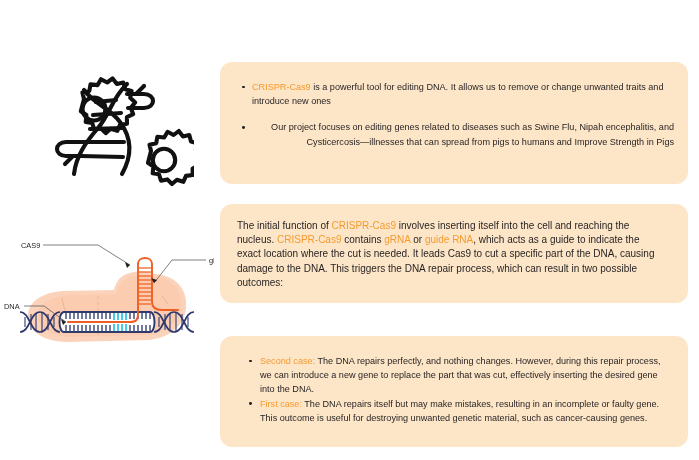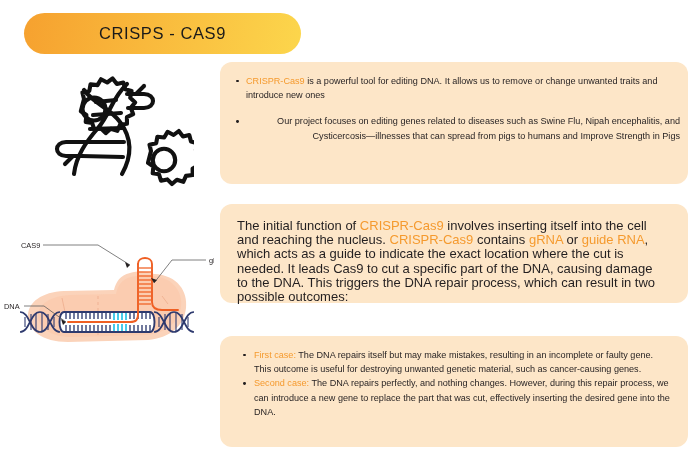--- a/index.html
+++ b/index.html
@@ -46,30 +46,30 @@
     background: #fde6c8;
     border-radius: 12px;
     box-sizing: border-box;
     padding: 9px 13px 9px 11px;
   }
   #card-intro  { left: 220px; top: 62px;  width: 468px; height: 122px; }
   #card-func   { left: 220px; top: 204px; width: 468px; height: 99px;  }
   #card-cases  { left: 220px; top: 336px; width: 468px; height: 111px; }
 
   .para {
-    font-size: 13px;
+    font-size: 10px;
     line-height: 14.2px;
     color: #231f20;
     margin: 0;
   }
   .hl { color: #f59a2e; }
 
   
   ul.blist {
-    margin: 0;
+    margin: 6px;
     padding: 0;
     list-style: none;
   }
   ul.blist > li {
     position: relative;
     padding-left: 12px;
     font-size: 9.1px;
     line-height: 14.2px;
   }
   ul.blist > li::before {
@@ -104,23 +104,20 @@
     font-size: 7.4px;
     fill: #231f20;
     font-family: "Liberation Sans", sans-serif;
   }
 </style>
 </head>
 <body>
 
 <div class="stage">
 
-  <div id="title-banner">
-    <span id="title-text">CRISPS - CAS9</span>
-  </div>
 
   <div id="gene-edit-icon">
     <svg viewBox="0 0 170 115" width="170" height="115" aria-hidden="true">
       <g fill="none" stroke="#111111" stroke-width="4.1" stroke-linecap="round" stroke-linejoin="round">
 
         <path d="M103,10 C88,24 86,40 74,54 C62,68 52,82 50,100"></path>
 
         <path d="M60,16 C70,30 86,34 96,48 C108,64 108,82 98,100"></path>
 
         <path d="M72,28 L92,26"></path>
@@ -320,21 +317,21 @@
     </ul>
   </div>
 
   <div id="card-func" class="card">
     <p class="para"><span>The initial function of </span><span class="hl">CRISPR-Cas9</span><span> involves inserting itself into the cell and reaching the nucleus. </span><span class="hl">CRISPR-Cas9</span><span> contains </span><span class="hl">gRNA</span><span> or </span><span class="hl">guide RNA</span><span>, which acts as a guide to indicate the exact location where the cut is needed. It leads Cas9 to cut a specific part of the DNA, causing damage to the DNA. This triggers the DNA repair process, which can result in two possible outcomes:</span></p>
   </div>
 
   <div id="card-cases" class="card">
     <ul class="blist">
       <li>
+        <span class="hl">Second case:</span><span> The DNA repairs perfectly, and nothing changes. However, during this repair process, we can introduce a new gene to replace the part that was cut, effectively inserting the desired gene into the DNA.</span>
+      </li>
+      <li>
         <span class="hl">First case:</span><span> The DNA repairs itself but may make mistakes, resulting in an incomplete or faulty gene. This outcome is useful for destroying unwanted genetic material, such as cancer-causing genes.</span>
       </li>
-      <li>
-        <span class="hl">Second case:</span><span> The DNA repairs perfectly, and nothing changes. However, during this repair process, we can introduce a new gene to replace the part that was cut, effectively inserting the desired gene into the DNA.</span>
-      </li>
     </ul>
   </div>
 
 </div>
 
 </body></html>

